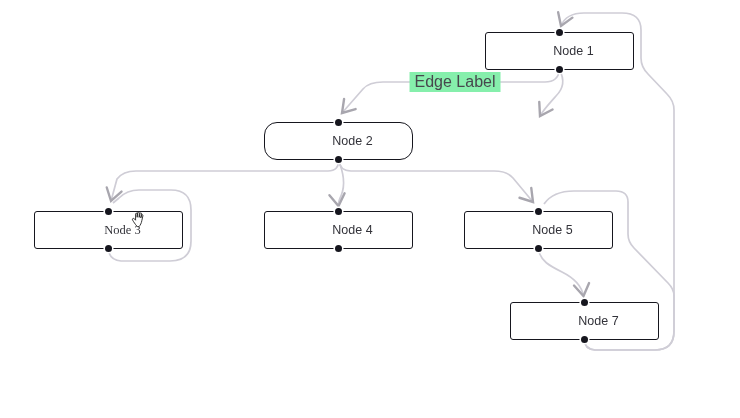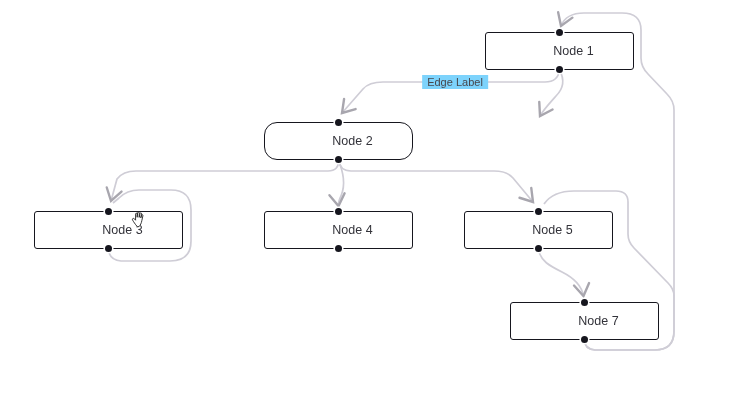--- a/index.html
+++ b/index.html
@@ -48,23 +48,23 @@
     border-radius: 50%;
     box-shadow: 0 0 0 1.5px #ffffff;
   }
   .port.top { top: -4px; }
   .port.bottom { bottom: -4px; }
   .edge-label {
     position: absolute;
     left: 455px;
     top: 82px;
     transform: translate(-50%, -50%);
-    background: #7dd3fc;
+    background: #86efac;
     padding: 1px 5px;
-    font-size: 11px;
+    font-size: 16px;
     color: #47474d;
     white-space: nowrap;
   }
   .cursor-icon {
     position: absolute;
     left: 129px;
     top: 209px;
     width: 19px;
     height: 21px;
     pointer-events: none;
@@ -107,21 +107,21 @@
     <span class="port bottom"></span>
   </div>
 
   <div class="node" style="left:264px; top:122px;border-radius:13px;">
     <span class="port top"></span>
     <span class="node-label">Node 2</span>
     <span class="port bottom"></span>
   </div>
 
 
-  <div class="node" style="left:34px; top:211px;">
+  <div class="node" style="left:34px; top:211px;font-family:Liberation Serif, serif;">
     <span class="port top"></span>
     <span class="node-label">Node 3</span>
     <span class="port bottom"></span>
   </div>
 
   <div class="node" style="left:264px; top:211px;">
     <span class="port top"></span>
     <span class="node-label">Node 4</span>
     <span class="port bottom"></span>
   </div>

